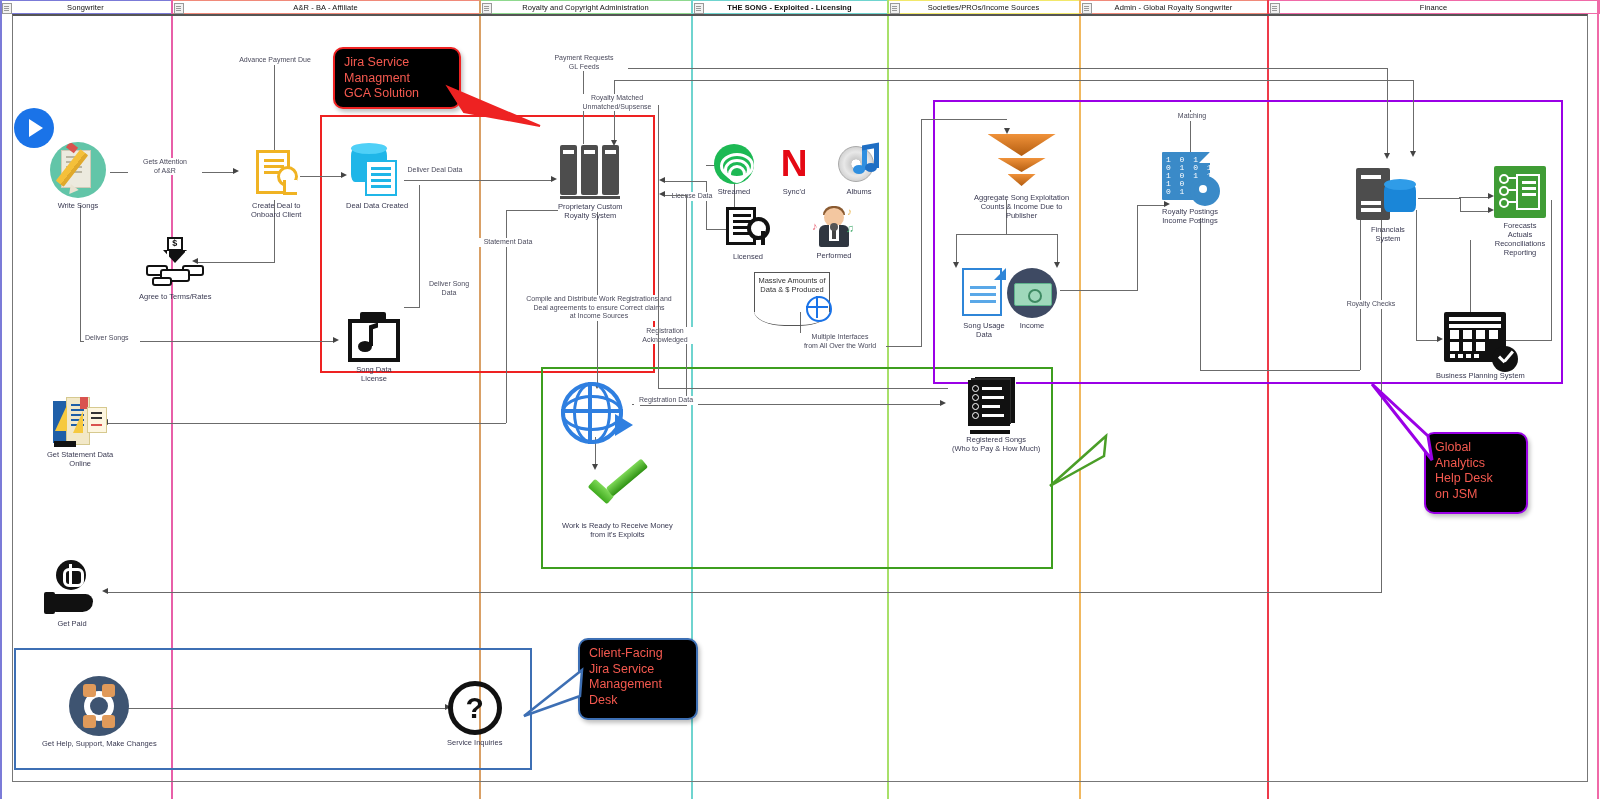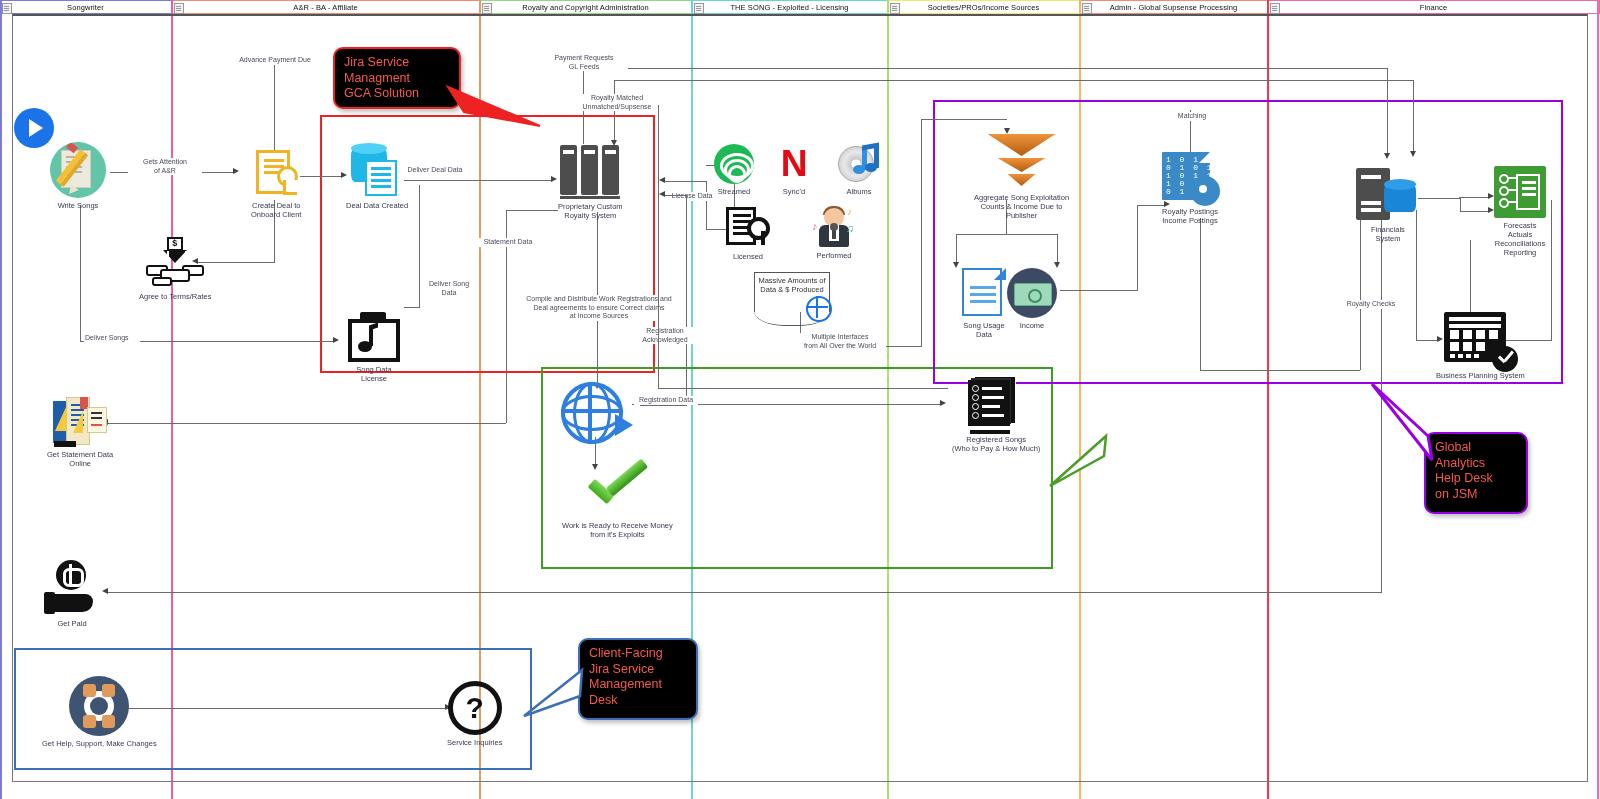--- a/index.html
+++ b/index.html
@@ -251,31 +251,31 @@
       <span class="lane-title">Songwriter</span>
     </div>
     <div class="lane-head" style="width:308px;border-color:#f08a7a;">
       <span class="ghandle"></span>
       <span class="lane-title">A&amp;R - BA - Affiliate</span>
     </div>
     <div class="lane-head" style="width:212px;border-color:#8fd98f;">
       <span class="ghandle"></span>
       <span class="lane-title">Royalty and Copyright Administration</span>
     </div>
-    <div class="lane-head" style="width:196px;border-color:#6fd4cf;">
+    <div class="lane-head" style="width:196px;border-color:#6fd4cf;font-weight:bold;">
       <span class="ghandle"></span>
       <span class="lane-title">THE SONG - Exploited - Licensing</span>
     </div>
     <div class="lane-head" style="width:192px;border-color:#f2e86a;">
       <span class="ghandle"></span>
       <span class="lane-title">Societies/PROs/Income Sources</span>
     </div>
     <div class="lane-head" style="width:188px;border-color:#f08a7a;">
       <span class="ghandle"></span>
-      <span class="lane-title">Admin - Global Supsense Processing</span>
+      <span class="lane-title">Admin - Global Royalty Songwriter</span>
     </div>
     <div class="lane-head" style="width:332px;border-color:#f06aa8;">
       <span class="ghandle"></span>
       <span class="lane-title">Finance</span>
     </div>
   </div>
 
   <div class="lane-div" style="left:171px;background:#e85fa8;"></div>
   <div class="lane-div" style="left:479px;background:#d9a066;"></div>
   <div class="lane-div" style="left:691px;background:#6fd4cf;"></div>

